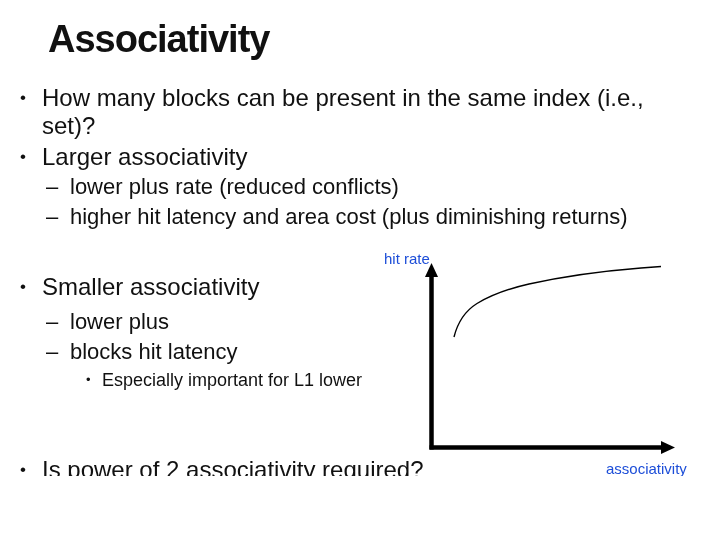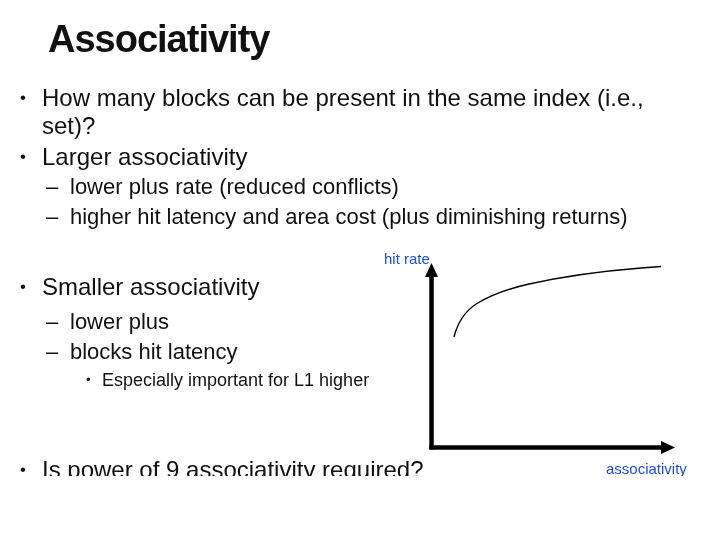--- a/index.html
+++ b/index.html
@@ -134,26 +134,26 @@
     <span class="txt">lower plus</span>
   </div>
 
   <div class="row t2" style="top:339px">
     <span class="marker">–</span>
     <span class="txt">blocks hit latency</span>
   </div>
 
   <div class="row t3" style="top:369px">
     <span class="marker">•</span>
-    <span class="txt">Especially important for L1 higher</span>
+    <span class="txt">Especially important for L1 lower</span>
   </div>
 
   <div class="row t1" style="top:456px">
     <span class="marker">•</span>
-    <span class="txt">Is power of 9 associativity required?</span>
+    <span class="txt">Is power of 2 associativity required?</span>
   </div>
 
   <svg class="chart-svg" width="300" height="240" viewBox="380 245 300 240">
 
     <line x1="431.5" y1="275" x2="431.5" y2="449.5" stroke="#000000" stroke-width="4.5"></line>
 
     <polygon points="431.5,263 425,277 438,277" fill="#000000"></polygon>
 
     <line x1="429.5" y1="447.5" x2="663" y2="447.5" stroke="#000000" stroke-width="4.5"></line>
 

